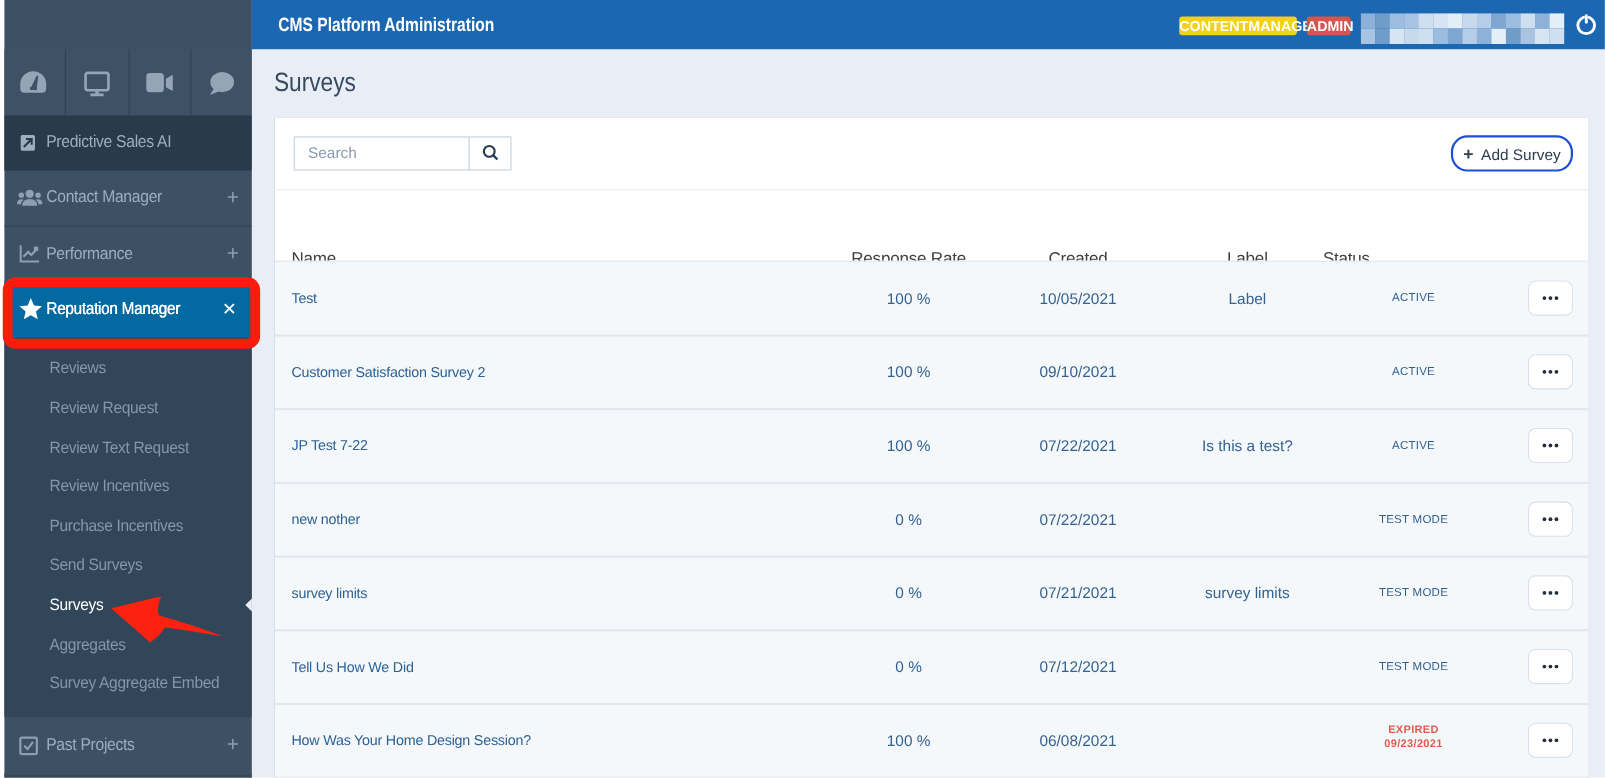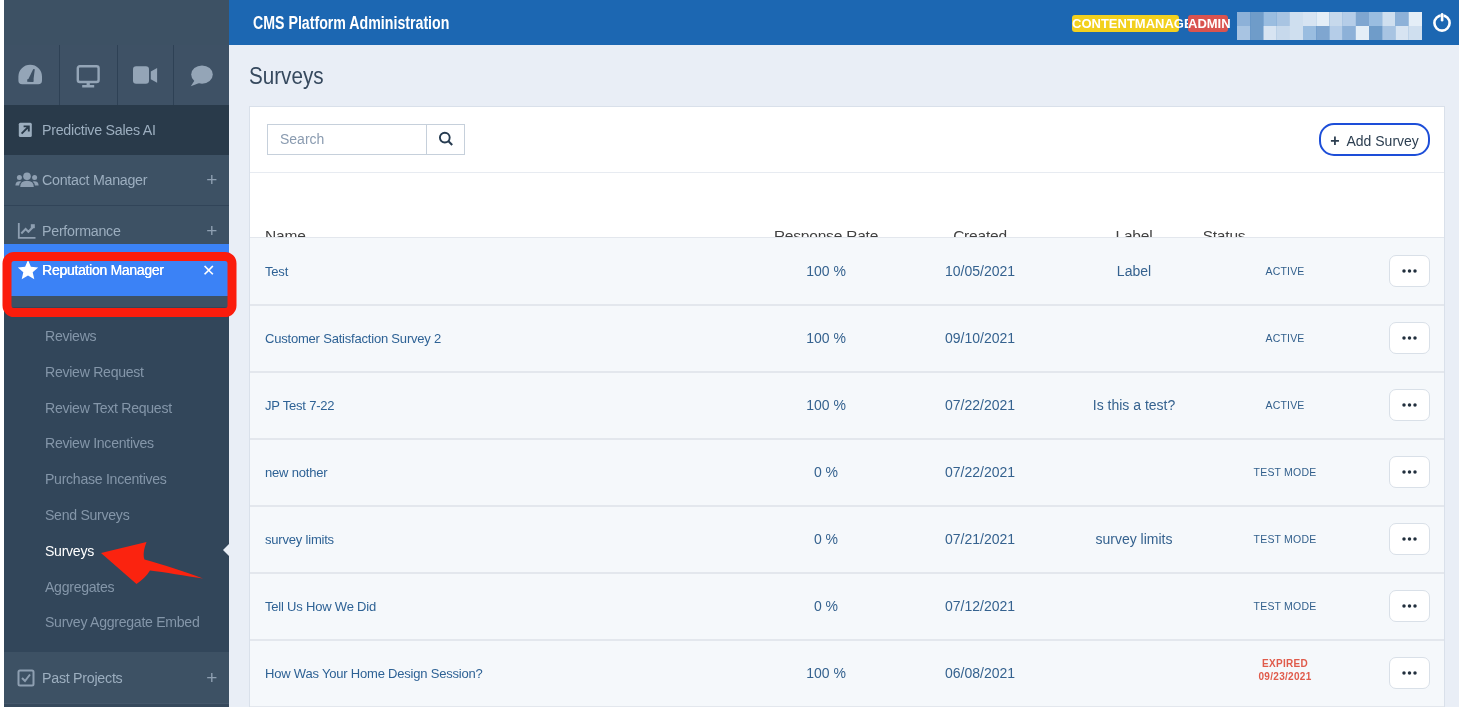--- a/index.html
+++ b/index.html
@@ -14,21 +14,21 @@
   .isep { position:absolute; top:0; width:1px; height:60px; background:#2e4155; }
 
   .navrow { position:absolute; left:0; width:225px; height:50px; color:#9caebf; font-size:15.5px; letter-spacing:-0.3px; }
   .navrow .lbl { position:absolute; left:38px; top:50%; transform:translateY(-50%) scaleX(0.92); transform-origin:left center; }
   .navrow .plus { position:absolute; right:12px; top:50%; transform:translateY(-50%); font-size:19px; font-weight:400; color:#8e9fb1; }
   .navrow .nicon { position:absolute; left:13px; top:50%; transform:translateY(-50%); }
 
   #psai { top:105px; background:#293a4a; }
   #cmgr { top:155px; }
   #perf { top:205px; border-top:1px solid #314458; }
-  #repm { top:244px; height:52px; background:#3b82f6; color:#fff; }
+  #repm { top:255px; height:52px; background:#0369a1; color:#fff; }
   #submenu { left:0; top:307px; width:225px; height:345px; background:#32465a; }
   .subitem { position:absolute; left:41px; color:#8496a9; font-size:15px; letter-spacing:-0.3px; transform:translateY(-50%) scaleX(0.94); transform-origin:left center; }
   #pastp { top:652px; height:51px; }
   #sbbottom { left:0; top:703px; width:225px; height:4px; background:#36495c; border-top:1px solid #44576b; }
 
   
   #caret { left:222.5px; top:543.5px; width:0; height:0; border-top:6.5px solid transparent; border-bottom:6.5px solid transparent; border-right:6.5px solid #e9eef6; }
 
   
   #topbar { left:229px; top:0; width:1230px; height:45px; background:#1c67b2; }

